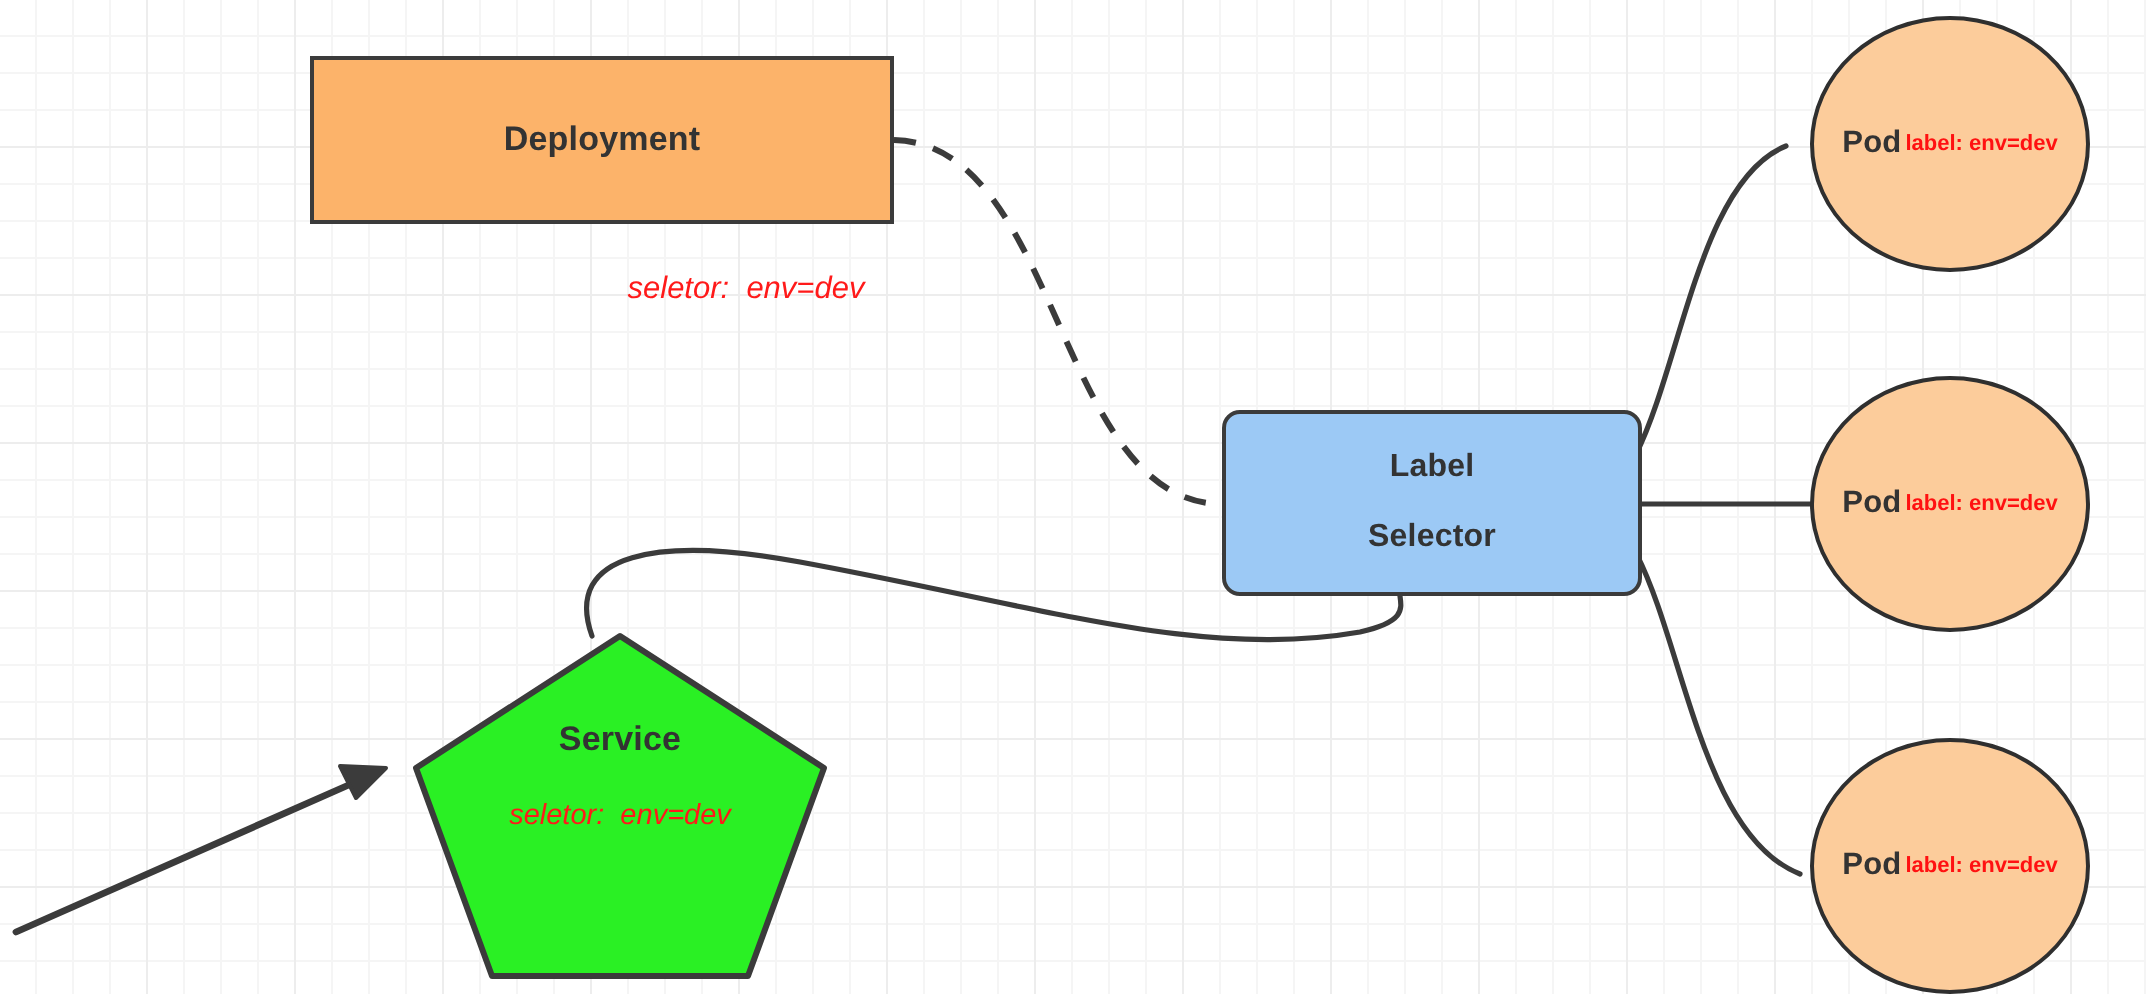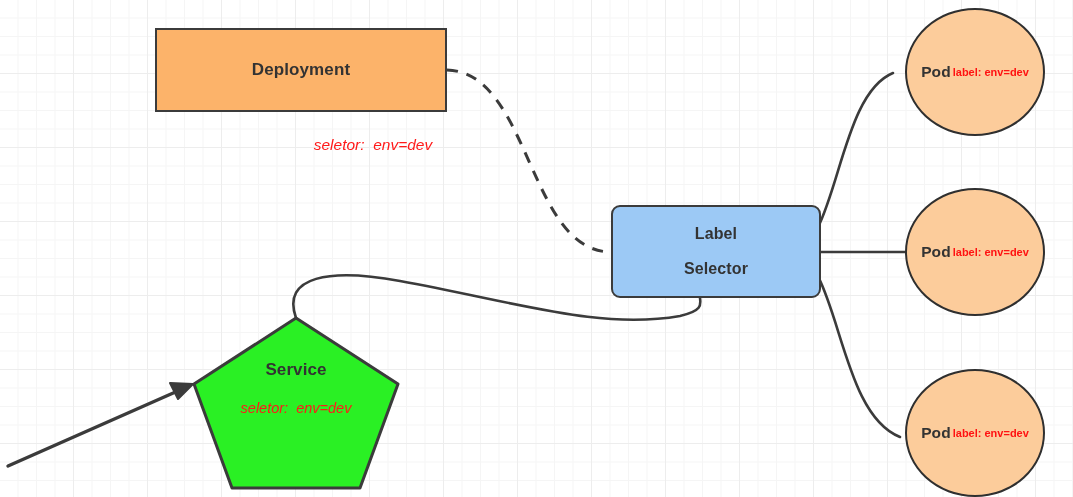--- a/index.html
+++ b/index.html
@@ -85,21 +85,21 @@
     display: flex;
     flex-direction: column;
     align-items: center;
     justify-content: center;
     gap: 17px;
   }
   #label-selector-node .node-label { font-size: 16px; }
 
   
   #service-node {
-    left: 192px;
+    left: 206px;
     top: 316px;
     width: 208px;
     height: 176px;
   }
   #service-node svg { display: block; }
   #service-text {
     position: absolute;
     left: 0;
     top: 44px;
     width: 208px;

